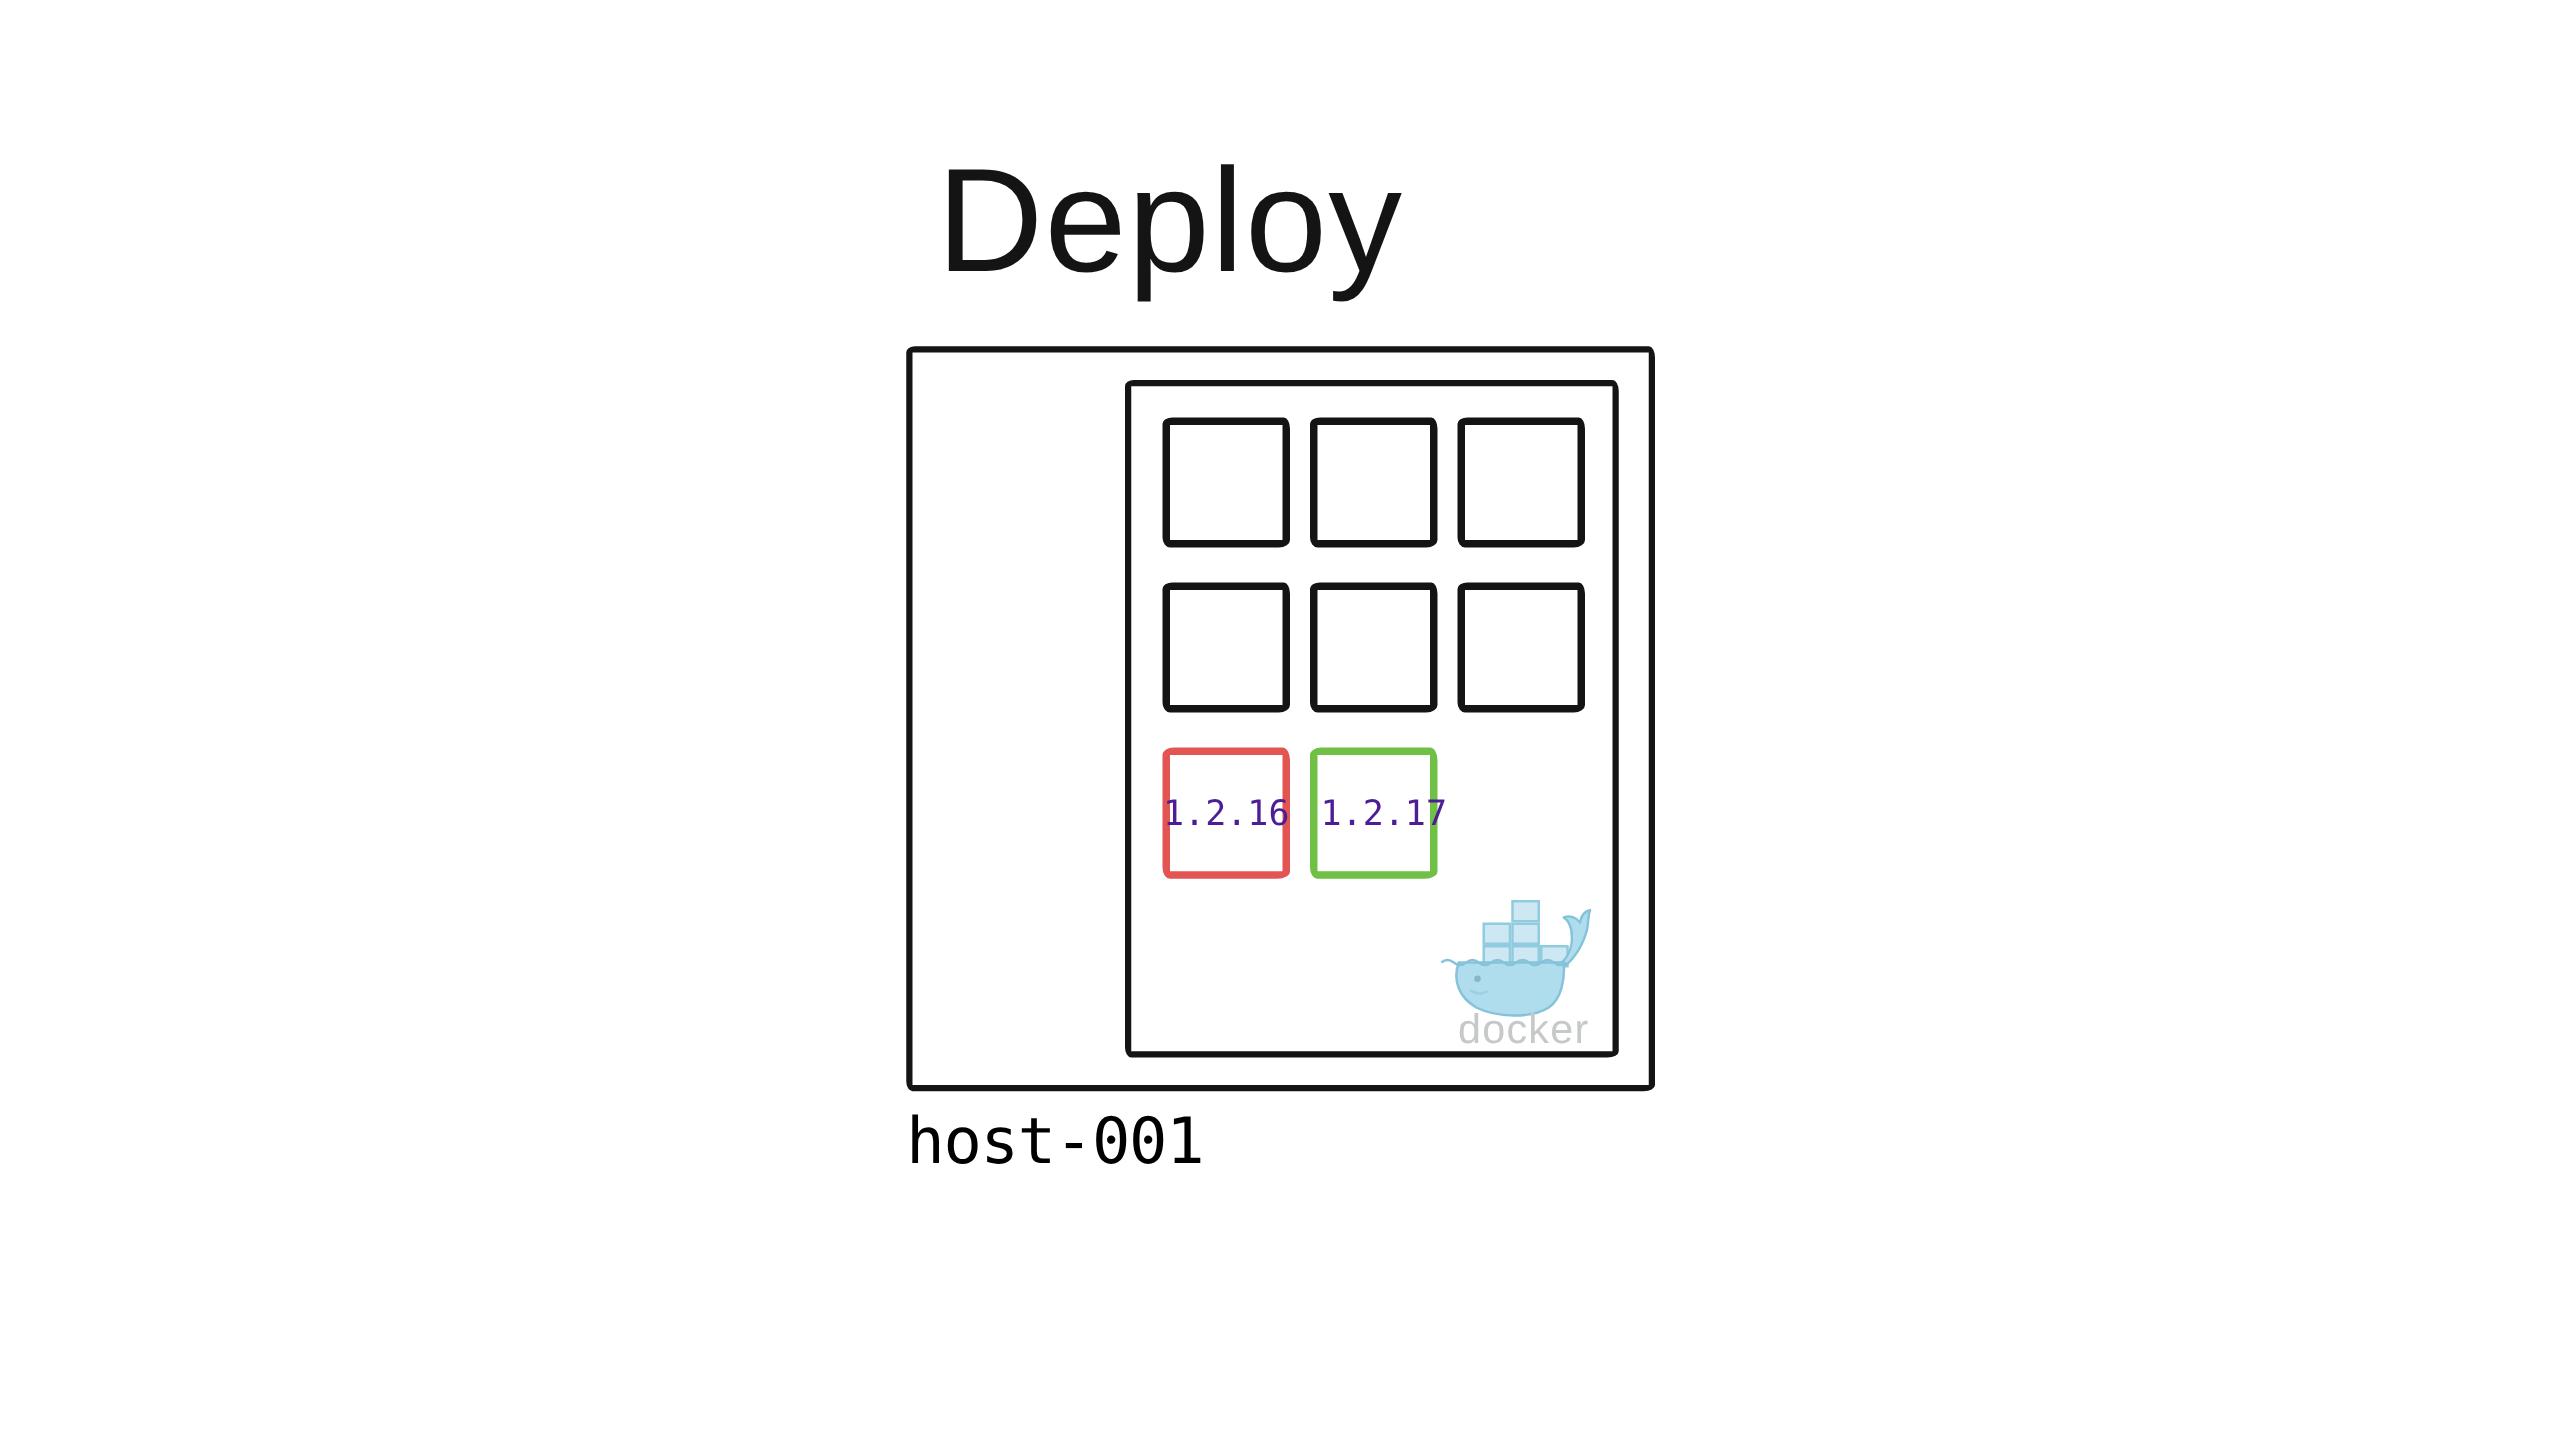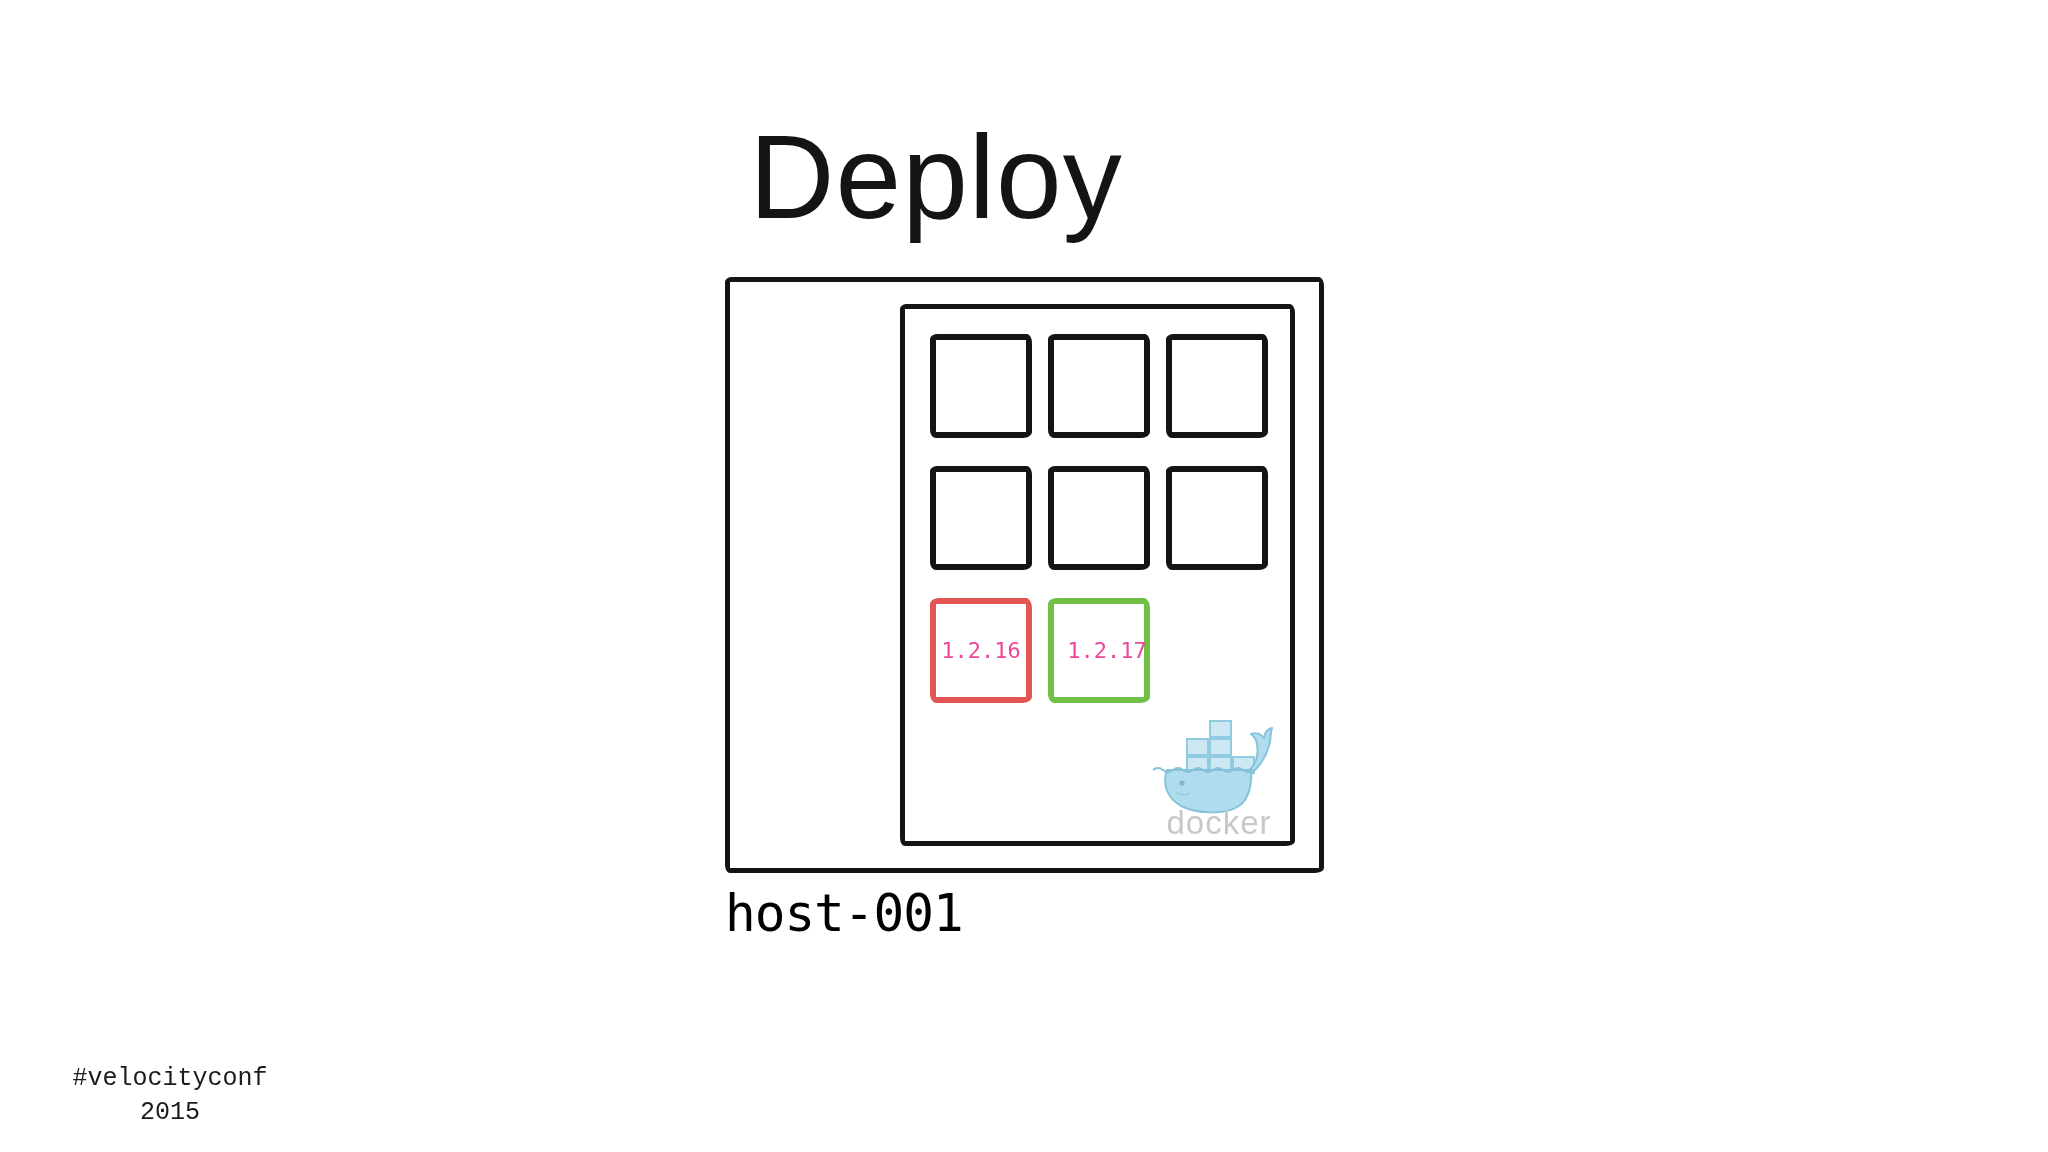--- a/index.html
+++ b/index.html
@@ -27,21 +27,21 @@
   .slot.c0{left:25px;top:25px}   .slot.c1{left:143px;top:25px}  .slot.c2{left:261px;top:25px}
   .slot.c3{left:25px;top:157px}  .slot.c4{left:143px;top:157px} .slot.c5{left:261px;top:157px}
   .version-box{
     position:absolute;width:102px;height:105px;box-sizing:border-box;
     border:6px solid;border-radius:9px 6px 10px 6px / 6px 10px 6px 9px;
     display:flex;align-items:center;justify-content:center;
   }
   .version-box.old{left:25px;top:289px;}
   .version-box.new{left:143px;top:289px;}
   .version-label{
-    font-family:"DejaVu Sans Mono",monospace;font-size:22px;color:#ec4899;white-space:nowrap;
+    font-family:"DejaVu Sans Mono",monospace;font-size:28px;color:#4c1d95;white-space:nowrap;
   }
   .host-label{
     position:absolute;left:725px;top:884px;
     font-family:"DejaVu Sans Mono",monospace;font-size:51px;color:#000000;letter-spacing:-1px;
   }
   .docker-logo{position:absolute;left:242px;top:405px;width:145px;height:126px;}
   .footer{
     position:absolute;left:40px;top:1062px;width:260px;text-align:center;
     font-family:"Liberation Mono",monospace;font-size:25px;line-height:34px;color:#1b1b1b;
   }
@@ -96,24 +96,20 @@
 
         <circle cx="35" cy="69" r="2.6" fill="#8ab5c5"></circle>
         <path d="M 29 78 q 7 5 14 1" fill="none" stroke="#9ccfe0" stroke-width="2"></path>
       </g>
       <text x="72" y="120" text-anchor="middle" font-size="33" letter-spacing="1" fill="#c6c9ca" font-family="Liberation Sans, sans-serif">docker</text>
     </svg>
   </div>
 
   <div class="host-label">host-001</div>
 
-  <div class="footer">
-    <div>#velocityconf</div>
-    <div>2015</div>
-  </div>
 
   <svg class="corner-logo" viewBox="0 0 106 102">
 
     <path d="M 78 21 C 56 3 24 9 13 34 C 7 48 9 61 17 71" fill="none" stroke="#1c3a54" stroke-width="17"></path>
     <polygon points="0,58 36,62 11,96" fill="#1c3a54"></polygon>
 
     <path d="M 3 80 L 25 58 L 34 67 L 57 43" fill="none" stroke="#49a3e6" stroke-width="10"></path>
     <path d="M 25 83 C 50 98 82 89 90 61 C 93 48 90 36 81 28" fill="none" stroke="#49a3e6" stroke-width="17"></path>
     <polygon points="66,2 94,31 45,38" fill="#49a3e6"></polygon>
   </svg>

